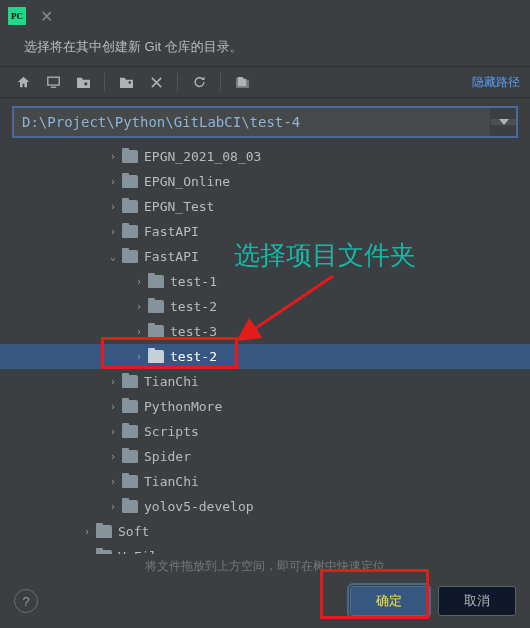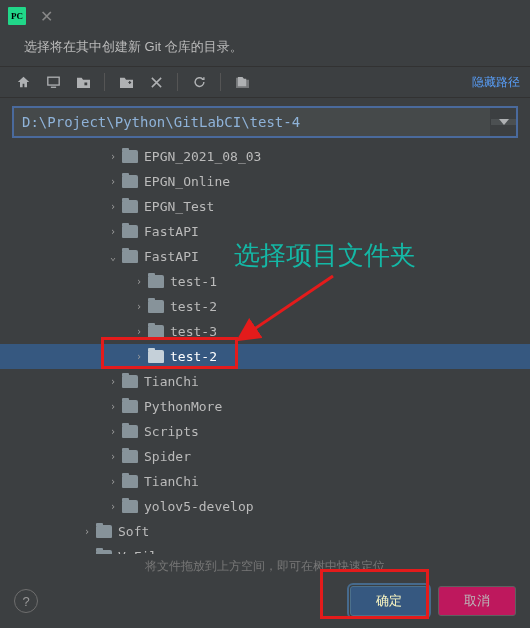--- a/index.html
+++ b/index.html
@@ -85,28 +85,28 @@
   }
   .help-btn {
     width: 24px; height: 24px; border-radius: 50%;
     border: 1px solid #6e6e6e; color: #9a9a9a;
     display: flex; align-items: center; justify-content: center;
     font-size: 13px; cursor: pointer;
   }
   .spacer { flex: 1; }
   .btn {
     min-width: 78px; height: 30px; margin-left: 10px;
-    background: #be185d; border: 1px solid #5e6060;
+    background: #0f172a; border: 1px solid #5e6060;
     color: #bbbbbb; border-radius: 3px; cursor: pointer;
     display: flex; align-items: center; justify-content: center;
     font-size: 13px;
   }
   .btn.primary {
     background: #365880; border: 1px solid #4c708c;
-    outline: 2px solid #466a8d; outline-offset: 1px; color: #fef9c3;
+    outline: 2px solid #466a8d; outline-offset: 1px; color: #fde047;
   }
   
   .callout-box {
     position: absolute; border: 3px solid #e41b1b; pointer-events: none;
   }
   .callout-text {
     position: absolute; color: #14b8a6; font-size: 26px;
     font-family: Liberation Serif, serif; pointer-events: none;
     font-weight: 500;
   }

